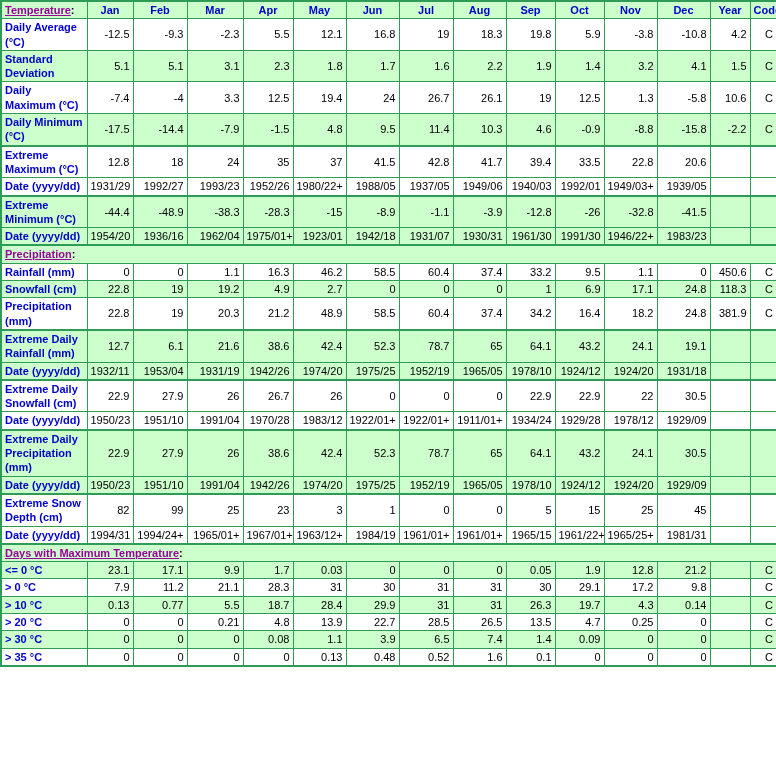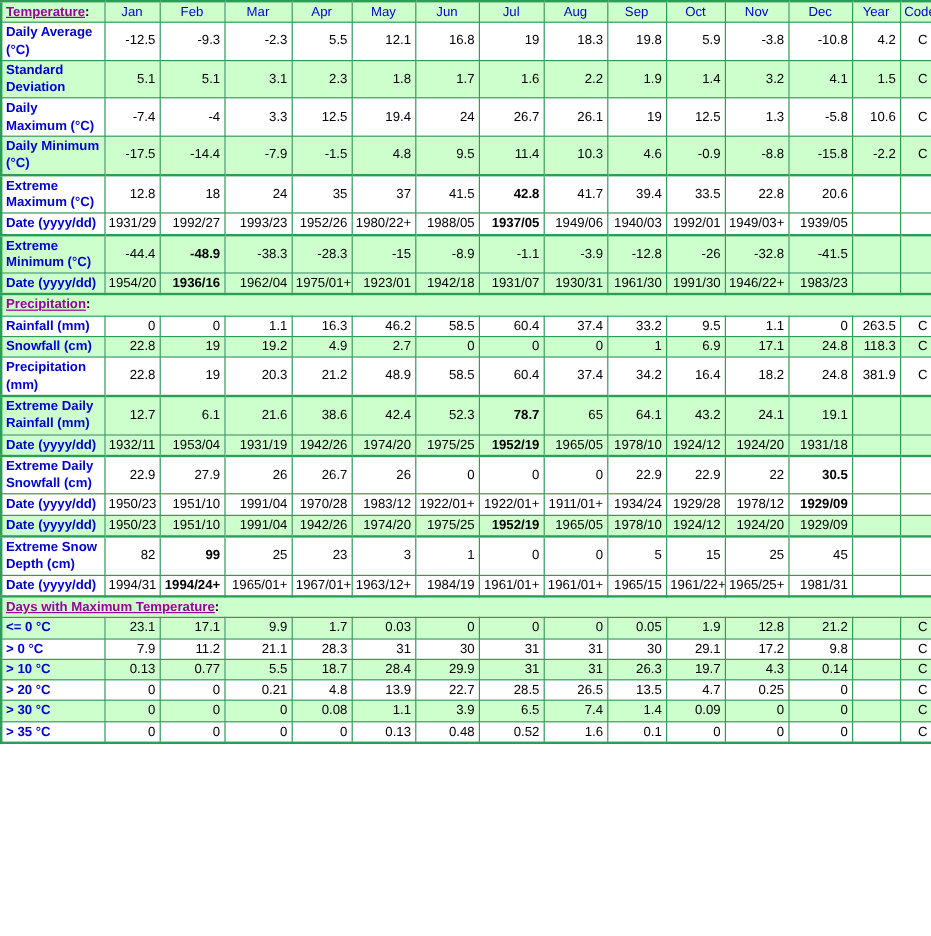--- a/index.html
+++ b/index.html
@@ -22,31 +22,31 @@
   tr.section-row td { background: #CCFFCC; }
   tr.sep td { border-top: 2px solid #2E9B57; }
   td.label-cell {
     color: #0000CC;
     font-weight: bold;
     text-align: left;
     vertical-align: top;
   }
   td.month-head {
     color: #0000CC;
-    font-weight: normal;
+    font-weight: bold;
     text-align: center;
     vertical-align: middle;
   }
   td.num {
     text-align: right;
     color: #000000;
     vertical-align: middle;
     white-space: nowrap;
   }
-  td.num.bold { font-weight: bold; }
+  td.num.bold { font-weight: normal; }
   td.section-cell { font-weight: bold; color: #000000; }
   .section-link {
     color: #990099;
     font-weight: bold;
     text-decoration: underline;
     cursor: pointer;
   }
 </style>
 </head>
 <body>
@@ -234,21 +234,21 @@
           <td class="num">1.1</td>
           <td class="num">16.3</td>
           <td class="num">46.2</td>
           <td class="num">58.5</td>
           <td class="num">60.4</td>
           <td class="num">37.4</td>
           <td class="num">33.2</td>
           <td class="num">9.5</td>
           <td class="num">1.1</td>
           <td class="num">0</td>
-          <td class="num">263.5</td>
+          <td class="num">450.6</td>
           <td class="num">C</td>
         </tr>
         <tr class="green">
           <td class="label-cell">Snowfall (cm)</td>
           <td class="num">22.8</td>
           <td class="num">19</td>
           <td class="num">19.2</td>
           <td class="num">4.9</td>
           <td class="num">2.7</td>
           <td class="num">0</td>
@@ -339,20 +339,37 @@
           <td class="num">1922/01+</td>
           <td class="num">1922/01+</td>
           <td class="num">1911/01+</td>
           <td class="num">1934/24</td>
           <td class="num">1929/28</td>
           <td class="num">1978/12</td>
           <td class="num bold">1929/09</td>
           <td class="num"></td>
           <td class="num"></td>
         </tr>
+        <tr class="green sep">
+          <td class="label-cell">Extreme Daily Precipitation (mm)</td>
+          <td class="num">22.9</td>
+          <td class="num">27.9</td>
+          <td class="num">26</td>
+          <td class="num">38.6</td>
+          <td class="num">42.4</td>
+          <td class="num">52.3</td>
+          <td class="num bold">78.7</td>
+          <td class="num">65</td>
+          <td class="num">64.1</td>
+          <td class="num">43.2</td>
+          <td class="num">24.1</td>
+          <td class="num">30.5</td>
+          <td class="num"></td>
+          <td class="num"></td>
+        </tr>
         <tr class="green">
           <td class="label-cell">Date (yyyy/dd)</td>
           <td class="num">1950/23</td>
           <td class="num">1951/10</td>
           <td class="num">1991/04</td>
           <td class="num">1942/26</td>
           <td class="num">1974/20</td>
           <td class="num">1975/25</td>
           <td class="num bold">1952/19</td>
           <td class="num">1965/05</td>

